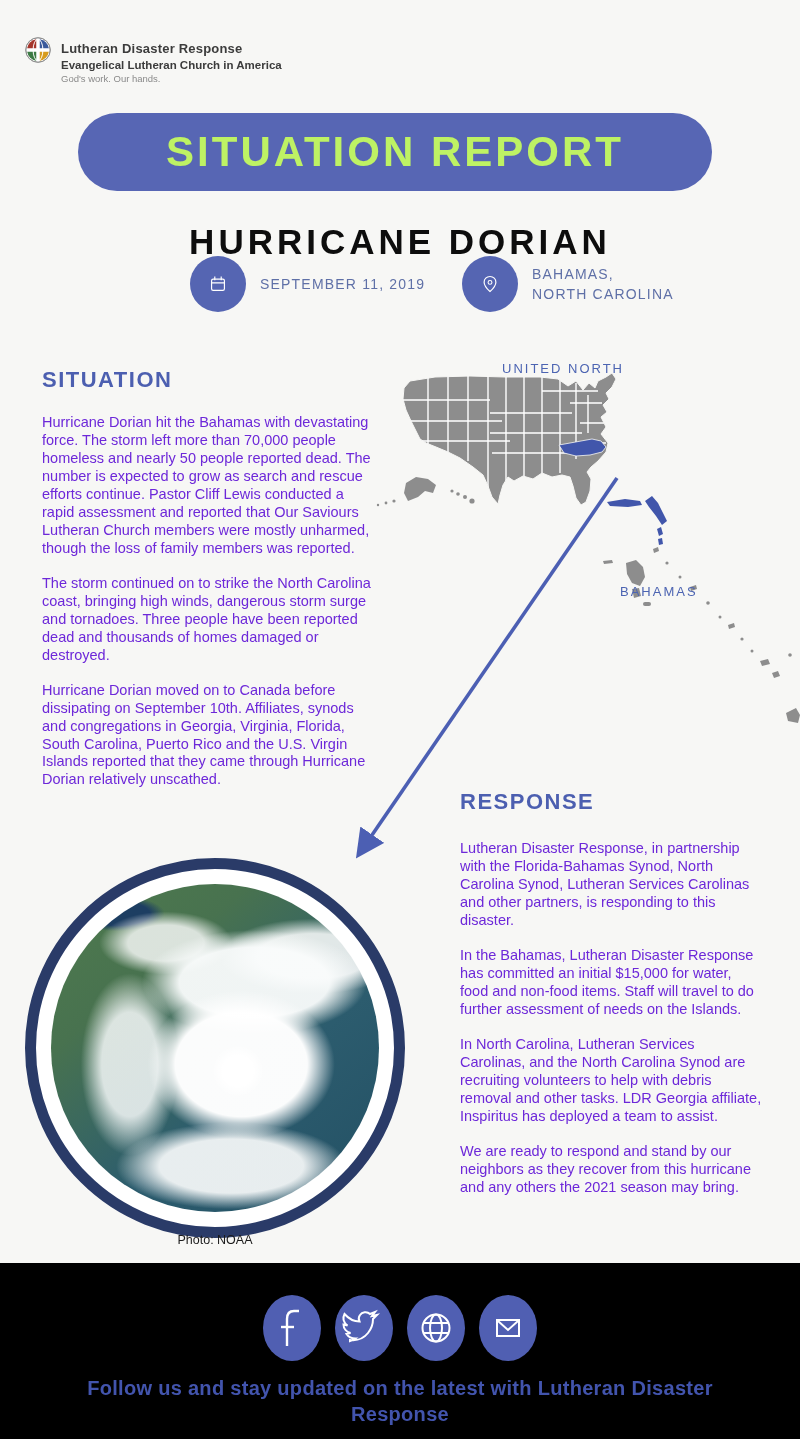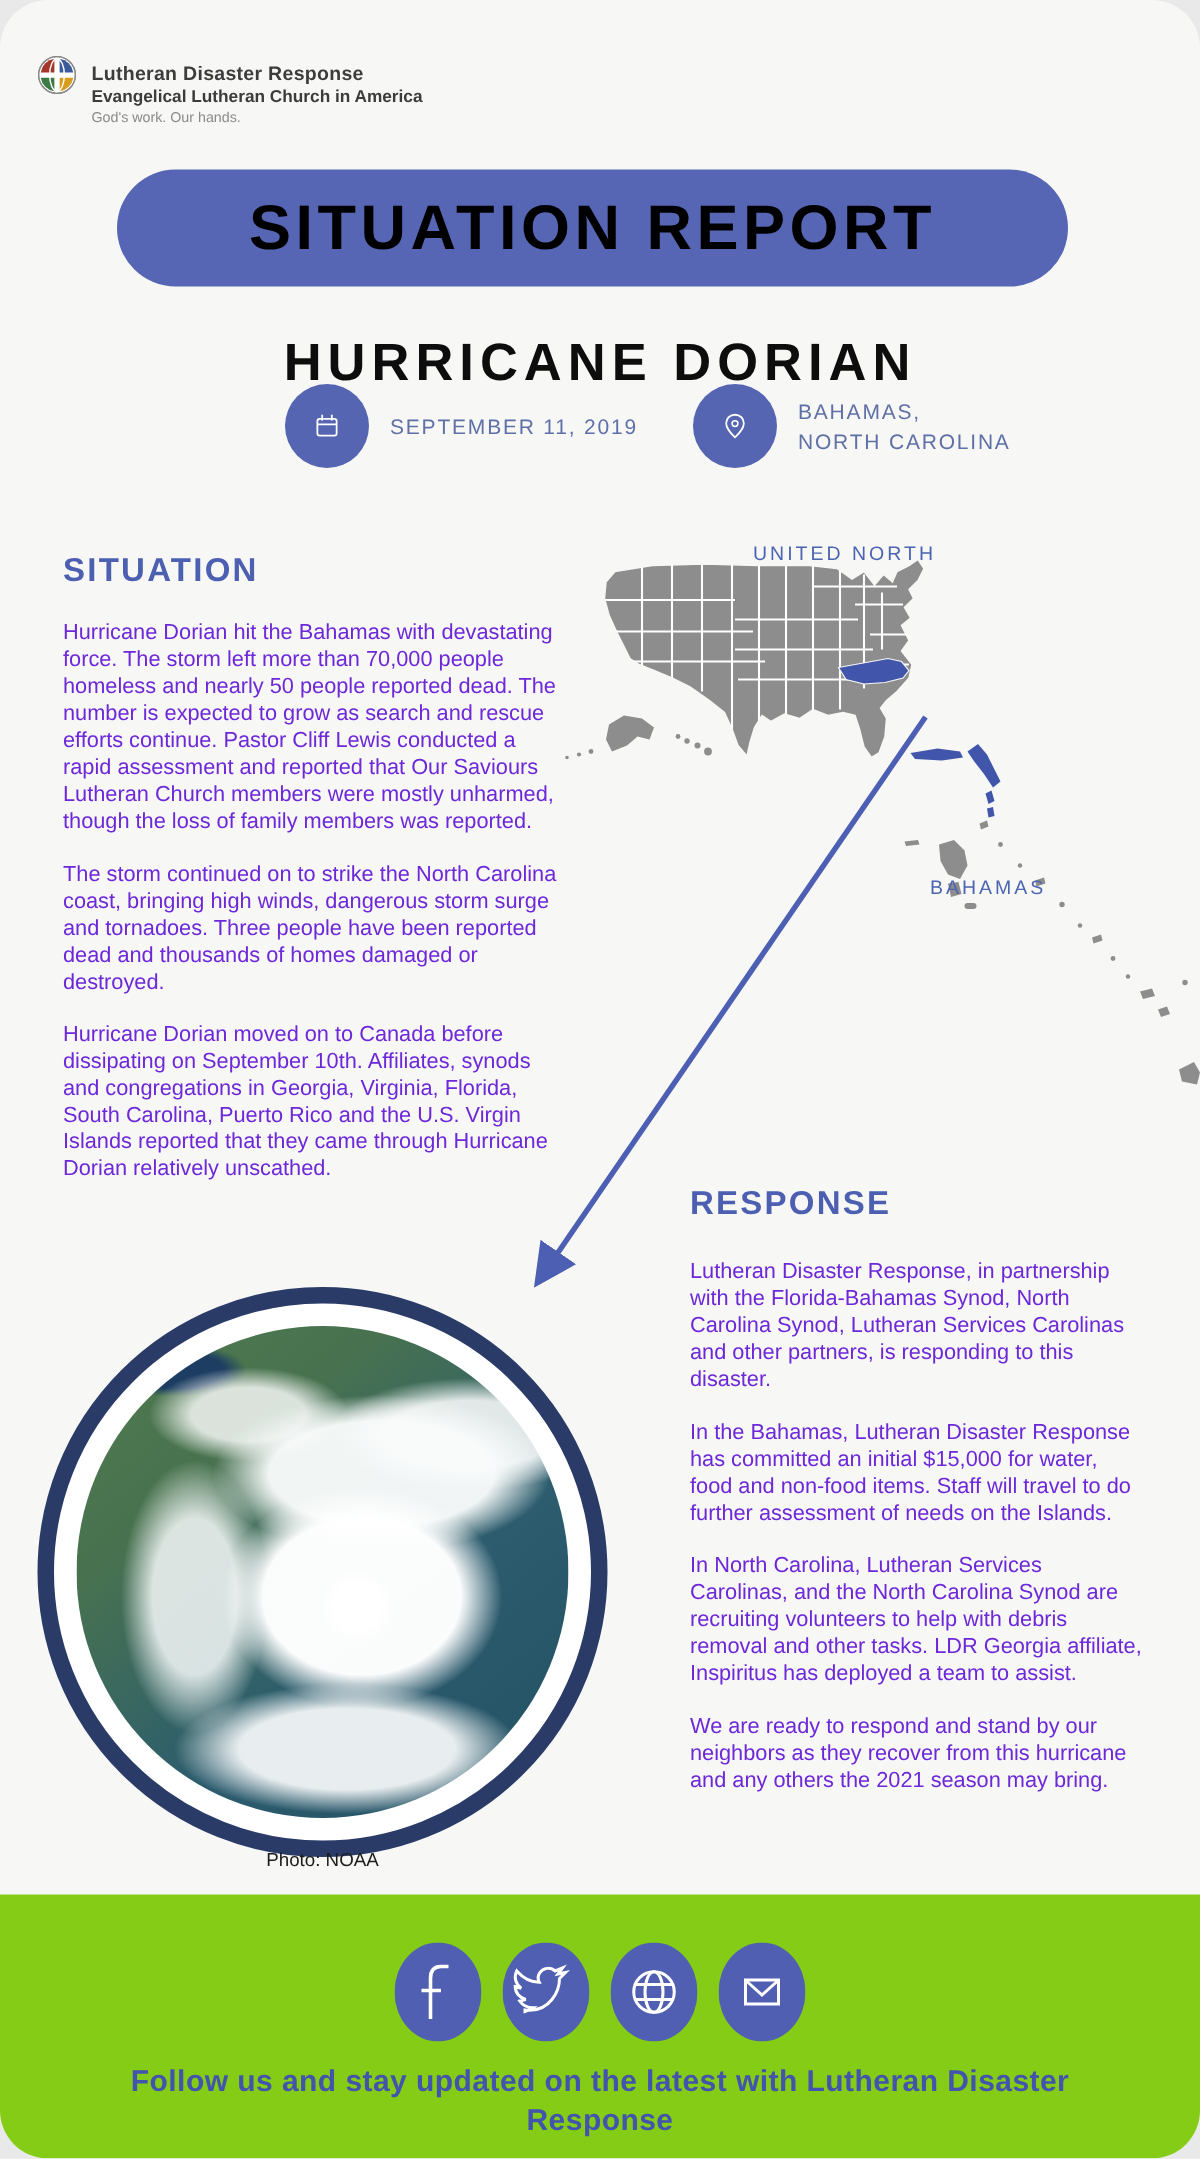--- a/index.html
+++ b/index.html
@@ -1,34 +1,33 @@
 <!DOCTYPE html>
 <html><head>
 <meta charset="utf-8">
 <style>
   html,body{margin:0;padding:0;background:#e9e9e9;}
   #page{
     position:relative;width:800px;height:1439px;margin:0 auto;
     background:#f7f7f5;overflow:hidden;
     font-family:"Liberation Sans","DejaVu Sans",sans-serif;
-    border-radius:32px;
   }
   
   .logo{position:absolute;left:24px;top:36px;display:flex;gap:9px;align-items:flex-start;}
   .logo-text{padding-top:6px;line-height:1.15;}
   .logo-org{font-size:13px;font-weight:bold;color:#3c3c3c;letter-spacing:.2px;}
   .logo-church{font-size:11.5px;font-weight:bold;color:#3c3c3c;margin-top:2px;}
   .logo-tag{font-size:9.5px;color:#8a8a8a;margin-top:2px;}
   
   .pill{
     position:absolute;left:78px;top:113px;width:634px;height:78px;border-radius:39px;
     background:#5766b4;display:flex;align-items:center;justify-content:center;
   }
   .pill-title{
-    color:#000000;font-size:42px;font-weight:800;letter-spacing:3px;
+    color:#bef264;font-size:42px;font-weight:800;letter-spacing:3px;
     font-family:"Liberation Sans","DejaVu Sans",sans-serif;
   }
   .headline{
     position:absolute;left:0;top:222px;width:800px;text-align:center;
     font-size:35px;font-weight:800;letter-spacing:4px;color:#0d0d0d;
   }
   
   .meta-item{position:absolute;display:flex;align-items:center;gap:14px;}
   .meta-date{left:190px;top:256px;}
   .meta-loc{left:462px;top:256px;}
@@ -65,21 +64,21 @@
       radial-gradient(ellipse 125px 50px at 80% 22%, rgba(255,255,255,.85) 0 45%, rgba(255,255,255,0) 75%),
       radial-gradient(ellipse 160px 60px at 55% 86%, rgba(248,250,250,.92) 0 45%, rgba(248,250,250,0) 72%),
       radial-gradient(ellipse 70px 130px at 24% 55%, rgba(246,249,249,.85) 0 40%, rgba(246,249,249,0) 70%),
       radial-gradient(ellipse 95px 45px at 35% 18%, rgba(255,255,255,.8) 0 40%, rgba(255,255,255,0) 70%),
       radial-gradient(ellipse 60px 22px at 20% 9%, #1d3e62 0 55%, rgba(29,62,98,0) 80%),
       linear-gradient(140deg, #4f7b4e 0%, #48724f 28%, #3a685f 45%, #2c5c6e 62%, #235064 100%);
   }
   .photo-caption{position:absolute;left:0;top:1233px;width:430px;text-align:center;
     font-size:12.5px;color:#1c1c1c;}
   
-  .footer{position:absolute;left:0;top:1263px;width:800px;height:176px;background:#84cc16;}
+  .footer{position:absolute;left:0;top:1263px;width:800px;height:176px;background:#000000;}
   .social-row{position:absolute;left:0;top:32px;width:800px;display:flex;justify-content:center;gap:14px;}
   .social{width:58px;height:66px;cursor:pointer;}
   .footer-msg{
     position:absolute;left:70px;top:112px;width:660px;text-align:center;
     font-size:20px;font-weight:800;color:#4254ad;line-height:1.3;letter-spacing:.3px;
   }
 </style>
 </head>
 <body>
 

